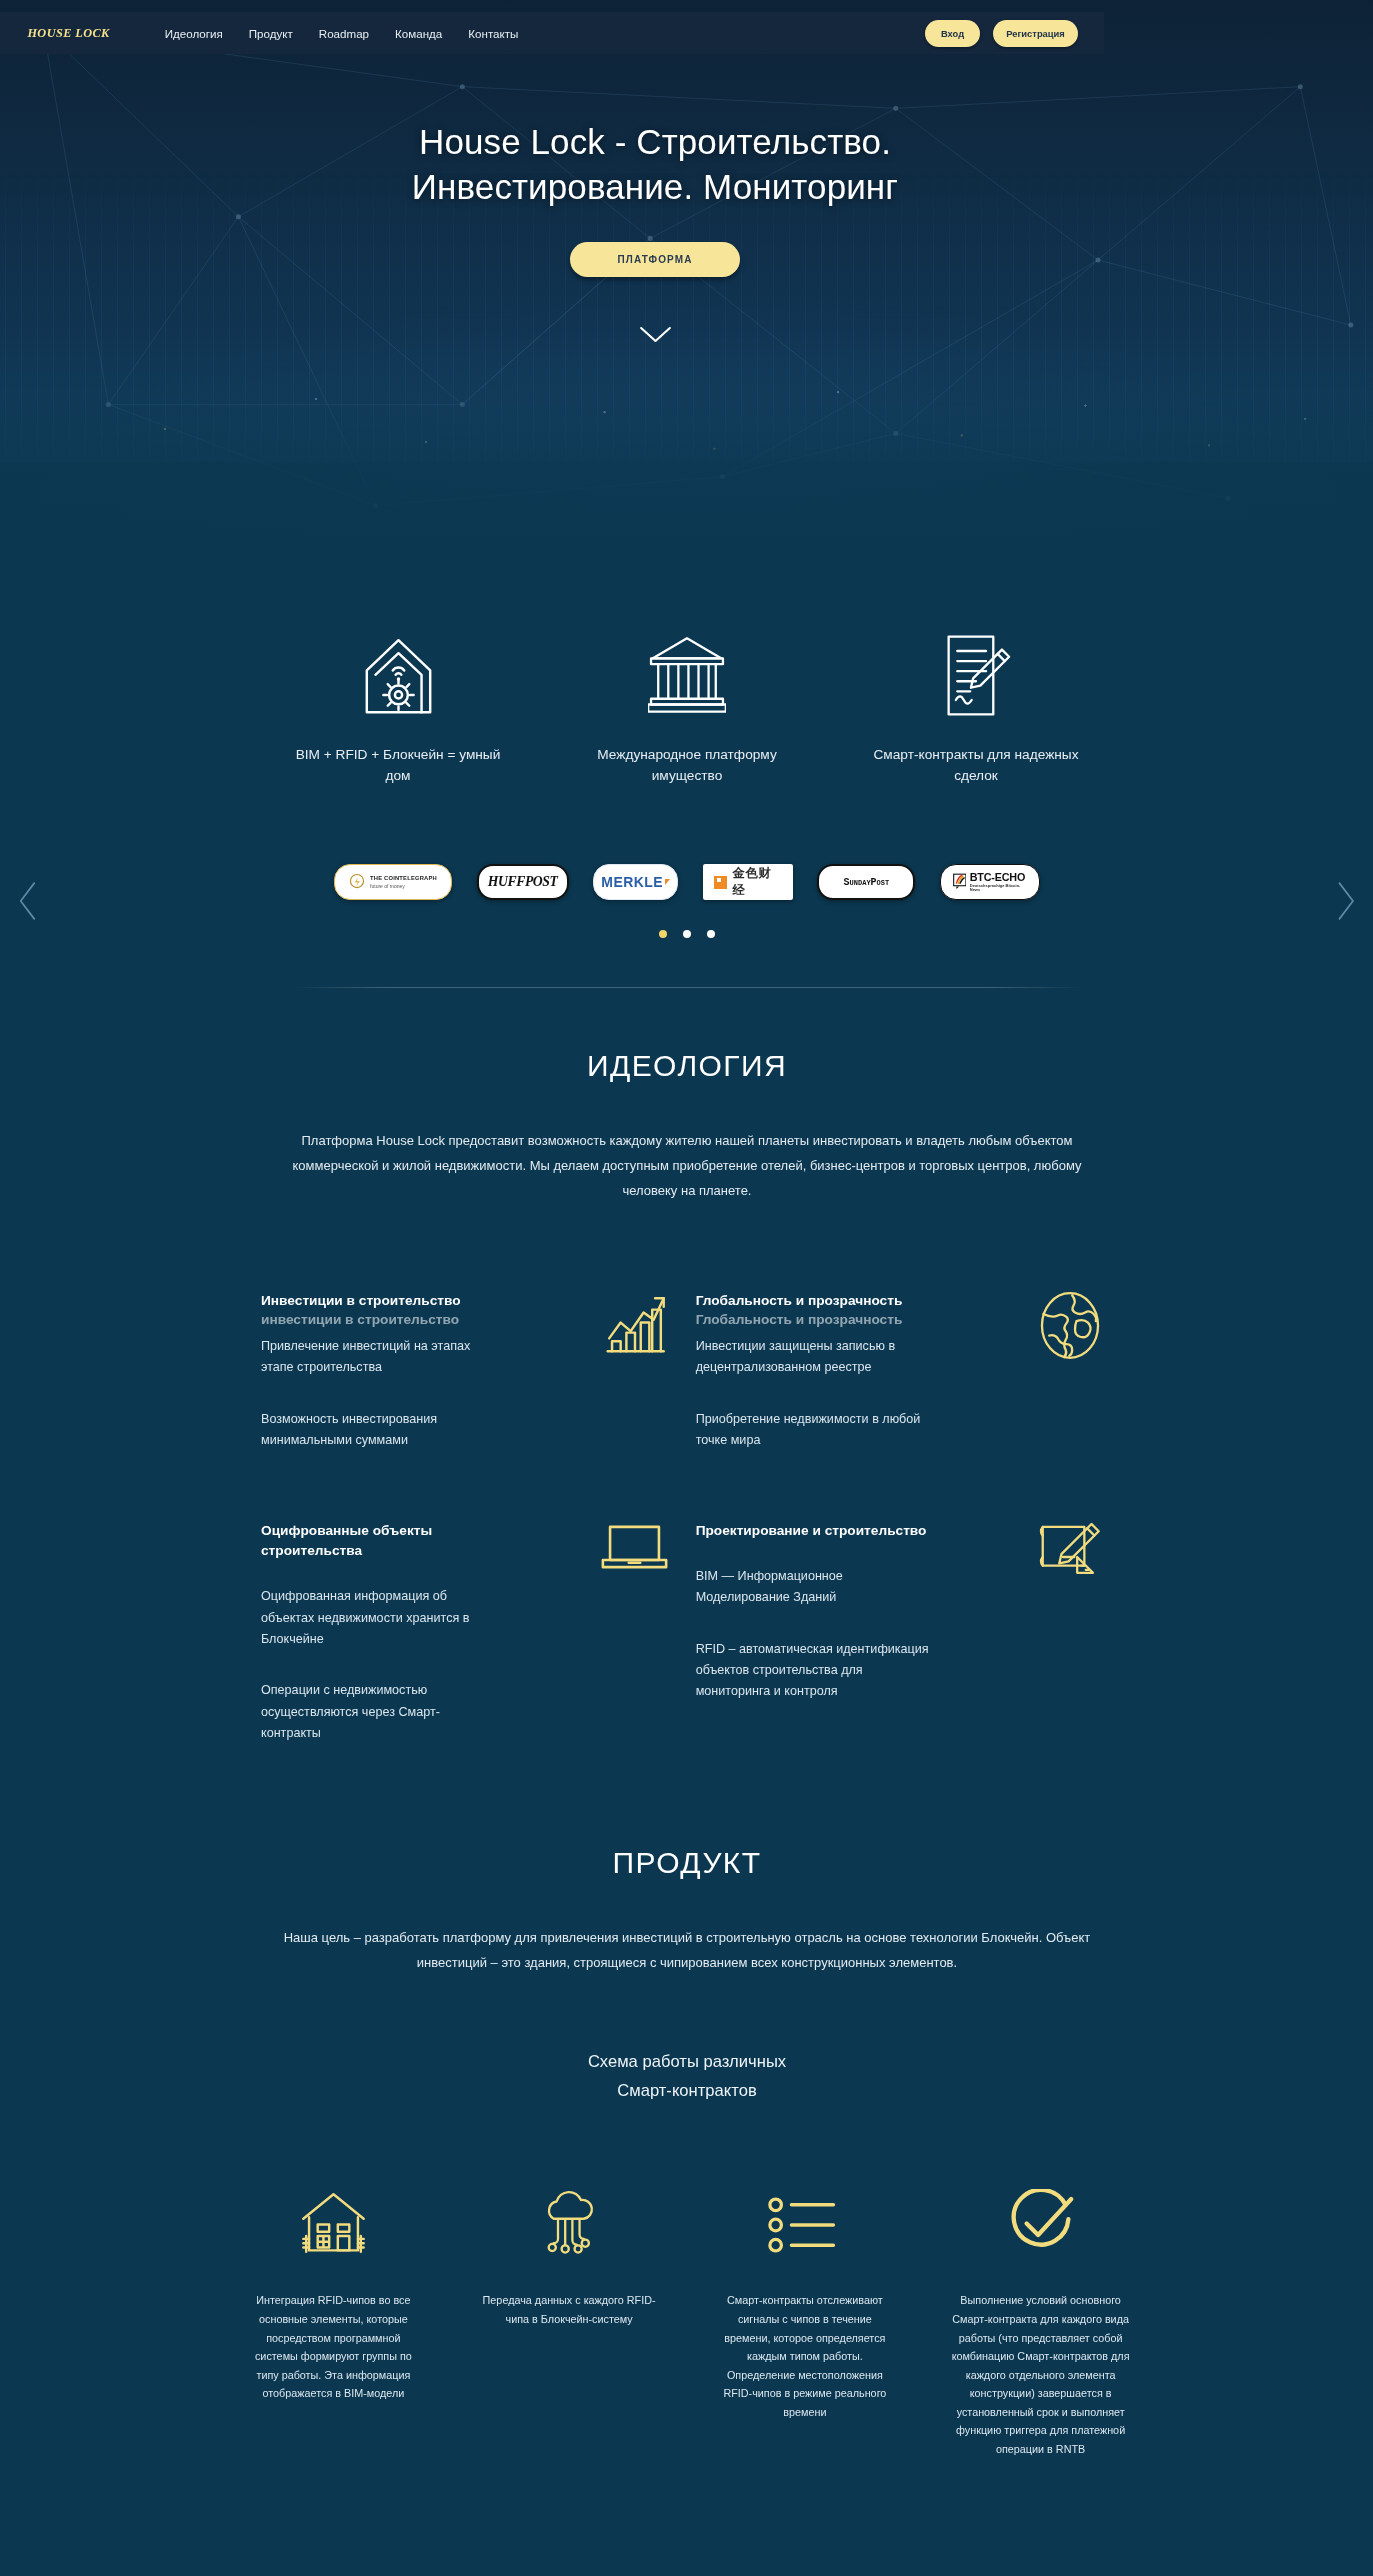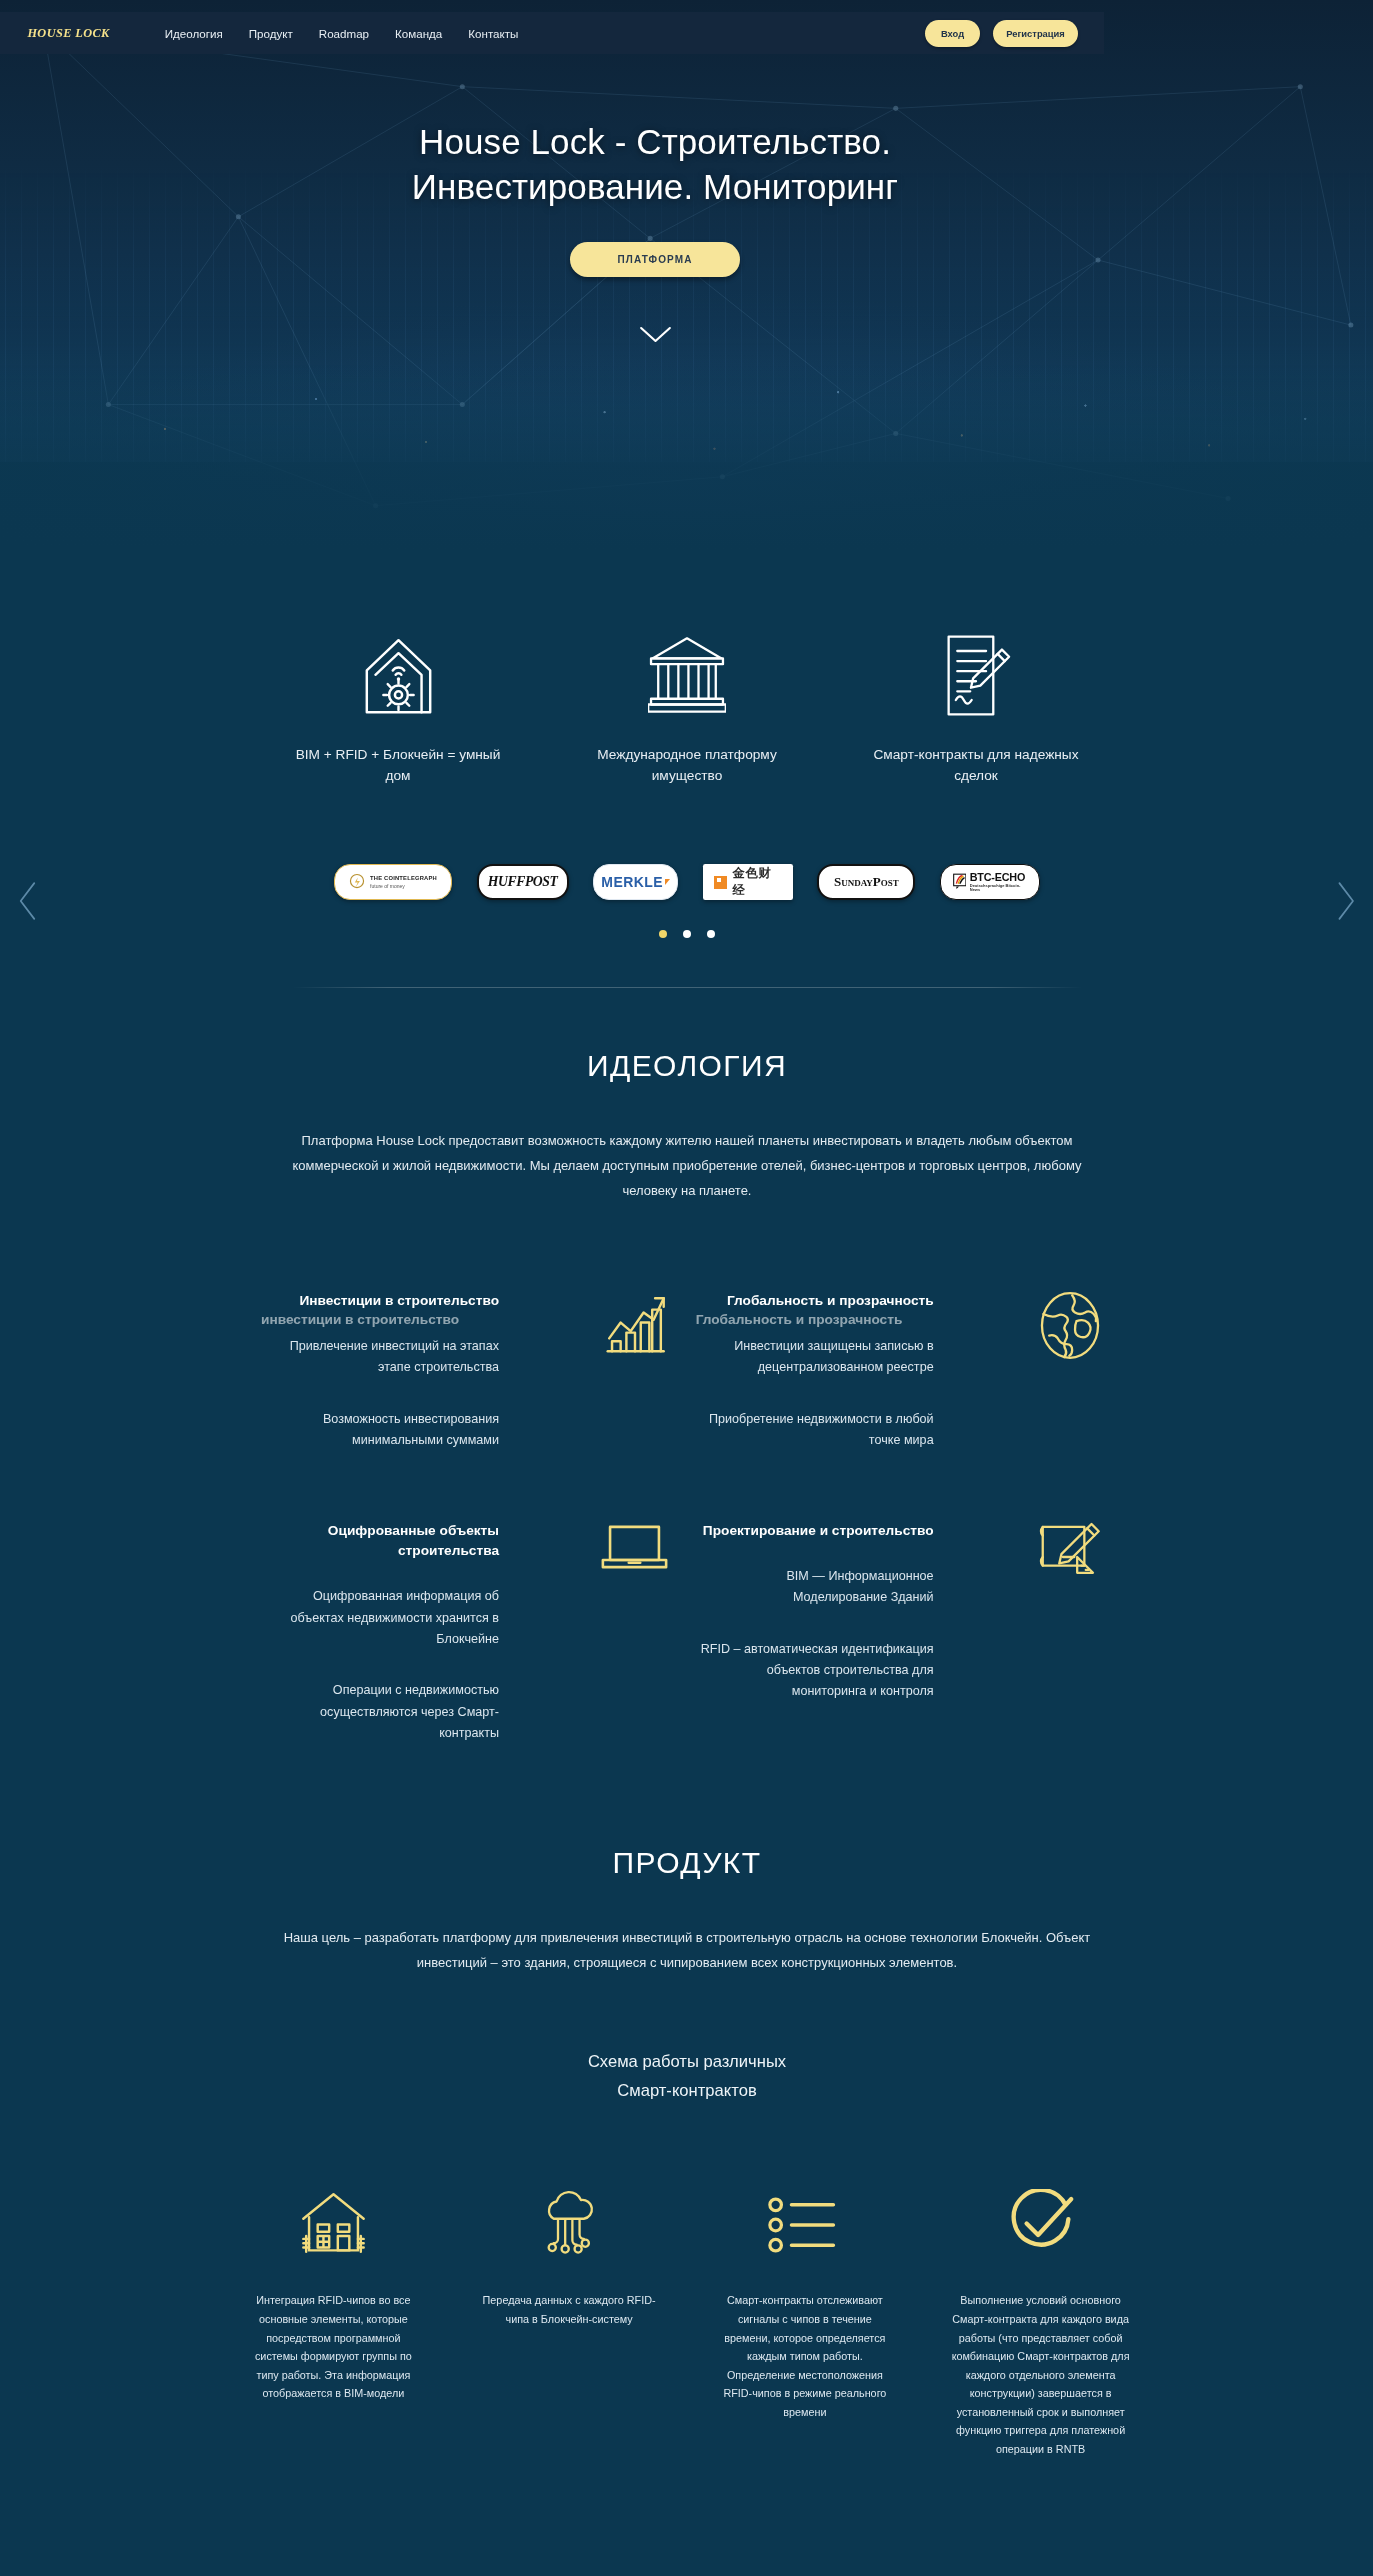--- a/index.html
+++ b/index.html
@@ -180,21 +180,21 @@
     font-size: 13px; line-height: 1.95;
   }
 
   
   .ideo-grid {
     width: 852px; margin: 87px auto 0;
     display: grid; grid-template-columns: 1fr 1fr;
     column-gap: 17.3px; row-gap: 69px;
   }
   .ideo-card { display: flex; justify-content: space-between; align-items: flex-start; }
-  .ideo-text { width: 238px; text-align: right; }
+  .ideo-text { width: 238px; }
   .ideo-title {
     color: #ffffff; font-size: 13.7px; font-weight: bold; line-height: 1.5;
     position: relative;
   }
   .ideo-title .ghost {
     position: absolute; left: 0; top: 19px;
     white-space: nowrap; opacity: 0.55;
   }
   .ideo-p {
     color: #dbe6ee; font-size: 12.6px; line-height: 1.7;
@@ -371,21 +371,21 @@
     </div>
 
     <div class="press-logo" style="border-radius:2.2px;width:90px;">
       <span style="display:inline-block;width:13px;height:13px;background:#f08a24;margin-right:5.8px;position:relative;">
         <span style="position:absolute;left:2.2px;top:2.2px;width:4.3px;height:4.3px;background:#fff;"></span>
       </span>
       <span style="font-weight:bold;font-size:12.3px;color:#2b2b2b;letter-spacing:0.7px;">金色财经</span>
     </div>
 
     <div class="press-logo" style="border:2.2px solid #111;width:98px;">
-      <span style="font-family:Liberation Serif, serif;font-weight:bold;font-size:13px;color:#111;font-variant:small-caps;">SundayPost</span>
+      <span style="font-family:Liberation Mono, monospace;font-weight:bold;font-size:10px;color:#111;font-variant:small-caps;">SundayPost</span>
     </div>
 
     <div class="press-logo" style="border:1.8px solid #111;width:100px;">
       <svg width="14.4" height="17.3" viewBox="0 0 20 24" style="margin-right:3.6px">
         <rect x="1" y="1" width="18" height="17" fill="none" stroke="#111" stroke-width="1.6"></rect>
         <path d="M5 19 l0 4 l4 -4 Z" fill="#111"></path>
         <path d="M5 15 q3 -11 9 -12" fill="none" stroke="#d22" stroke-width="2"></path>
         <path d="M7.5 15 q3 -9 8 -11" fill="none" stroke="#e8a100" stroke-width="2"></path>
         <path d="M10 15 q3 -7 7 -9" fill="none" stroke="#111" stroke-width="2"></path>
       </svg>

